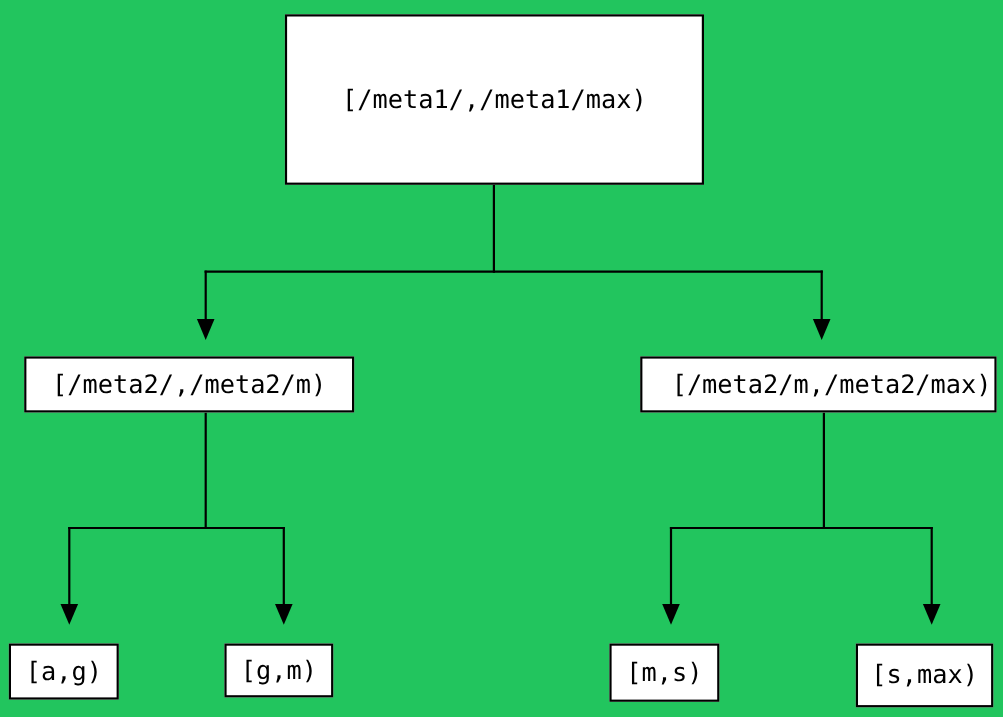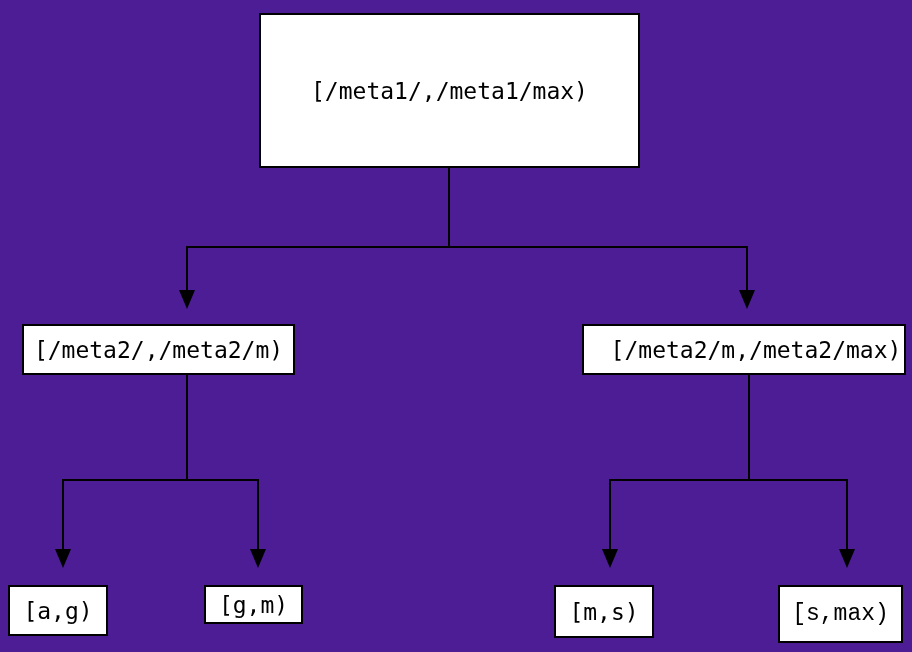--- a/index.html
+++ b/index.html
@@ -4,21 +4,21 @@
 <style>
   html, body {
     margin: 0;
     padding: 0;
     background: #ffffff;
   }
   .canvas {
     position: relative;
     width: 912px;
     height: 652px;
-    background: #4c1d95;
+    background: #22c55e;
     font-family: "DejaVu Sans Mono", "Liberation Mono", monospace;
     color: #000000;
     overflow: hidden;
   }
   .edges {
     position: absolute;
     left: 0;
     top: 0;
     width: 912px;
     height: 652px;
@@ -29,26 +29,26 @@
     border: 2px solid #000000;
     background: #ffffff;
     display: flex;
     align-items: center;
     justify-content: center;
     font-size: 23px;
     letter-spacing: 0;
     white-space: nowrap;
   }
   .node-root  { left: 259px; top: 13px;  width: 381px; height: 155px; }
-  .node-left  { left: 22px;  top: 324px; width: 273px; height: 51px;  }
+  .node-left  { left: 22px;  top: 324px; width: 300px; height: 51px;  }
   .node-right { left: 582px; top: 324px; width: 324px; height: 51px; padding-left: 24px;  }
   .node-ag    { left: 8px;   top: 585px; width: 100px; height: 51px;  }
-  .node-gm    { left: 204px; top: 585px; width: 99px;  height: 39px;  }
+  .node-gm    { left: 204px; top: 585px; width: 99px;  height: 49px;  }
   .node-ms    { left: 554px; top: 585px; width: 100px; height: 53px; align-items: center;  }
-  .node-smax  { left: 778px; top: 585px; width: 125px; height: 58px; font-family: Liberation Mono, monospace;  }
+  .node-smax  { left: 778px; top: 585px; width: 125px; height: 58px;  }
 </style>
 </head>
 <body>
 
 <div class="canvas">
 
   <svg class="edges" width="912" height="652" viewBox="0 0 912 652" xmlns="http://www.w3.org/2000/svg">
     <g stroke="#000000" stroke-width="2" fill="none">
       <line x1="449" y1="168" x2="449" y2="248"></line>
       <line x1="186" y1="247" x2="748" y2="247"></line>

